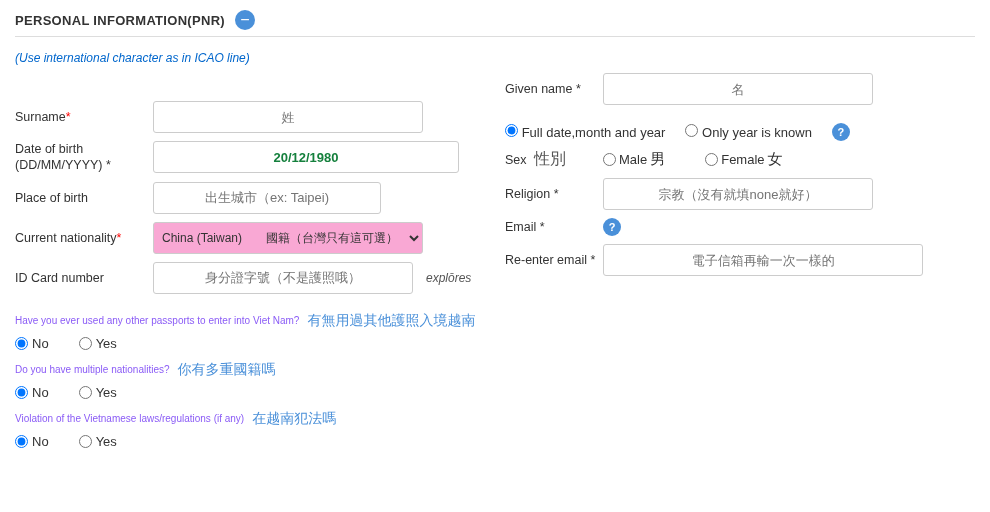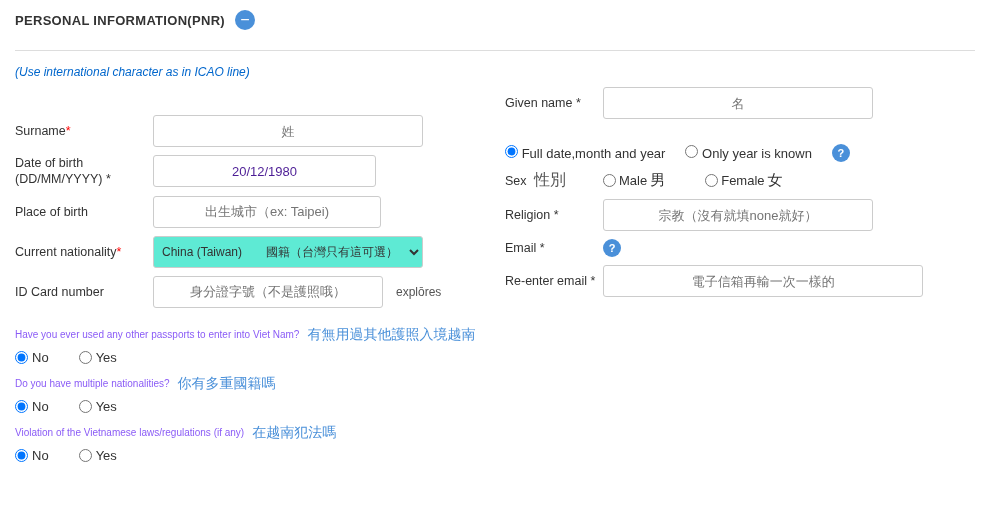--- a/index.html
+++ b/index.html
@@ -10,21 +10,21 @@
       color: #333;
       width: 990px;
       min-height: 512px;
       padding: 10px 15px;
     }
     .section-header {
       display: flex;
       align-items: center;
       gap: 10px;
       margin-bottom: 14px;
-      padding-bottom: 20px;
+      padding-bottom: 6px;
       border-bottom: 1px solid #ddd;
     }
     .section-title {
       font-weight: bold;
       font-size: 13px;
       letter-spacing: 0.3px;
     }
     .minus-icon {
       width: 20px;
       height: 20px;
@@ -72,34 +72,34 @@
     input[type="text"] {
       border: 1px solid #ccc;
       border-radius: 3px;
       padding: 5px 8px;
       font-size: 13px;
       height: 32px;
       background: #fff;
     }
     .input-surname { width: 270px; text-align: center; font-size: 18px; color: #666; }
     .input-given { width: 270px; text-align: center; font-size: 18px; color: #666; }
-    .input-dob { width: 223px; text-align: center; font-size: 18px; color: #4c1d95; }
+    .input-dob { width: 306px; text-align: center; font-size: 18px; color: #15803d; font-weight: bold; }
     .input-pob { width: 228px; text-align: center; font-size: 16px; color: #666; }
-    .input-id { width: 230px; text-align: center; font-size: 14px; color: #666; }
+    .input-id { width: 260px; text-align: center; font-size: 14px; color: #666; }
     .input-religion { width: 270px; text-align: center; font-size: 15px; color: #666; }
     .input-email { width: 250px; text-align: center; font-size: 16px; color: #666; }
     .input-reemail { width: 320px; text-align: center; font-size: 14px; color: #666; }
 
     select {
       border: 1px solid #ccc;
       border-radius: 3px;
       padding: 5px 4px;
       font-size: 12px;
       height: 32px;
-      background: #5eead4;
+      background: #f9a8d4;
       color: #333;
       cursor: pointer;
     }
     .select-nationality { width: 270px; }
 
     .left-col {
       padding-right: 10px;
       margin-top: 28px;
     }
     .right-col {
@@ -194,20 +194,21 @@
       display: flex;
       align-items: center;
       gap: 4px;
       font-size: 13px;
       cursor: pointer;
     }
 
     .explores-watermark {
       color: #555;
       font-size: 12px;
+      font-style: italic;
       margin-left: 5px;
     }
 
     .id-row {
       display: flex;
       align-items: center;
       gap: 8px;
     }
   </style>
 </head>
@@ -265,21 +266,21 @@
 
   <div class="right-col">
 
     <div class="right-form-row">
       <span class="right-label">
         <span>Given name</span><span class="required"> *</span>
       </span>
       <input type="text" class="input-given" placeholder="名" style="">
     </div>
 
-    <div class="right-form-row" style="margin-top: 25px;">
+    <div class="right-form-row" style="margin-top: 18px;">
       <div class="date-options">
         <label>
           <input type="radio" name="date_type" checked="" style="">
           <span>Full date,month and year</span>
         </label>
         <label>
           <input type="radio" name="date_type" style="">
           <span>Only year is known</span>
         </label>
         <div class="help-icon">?</div>

